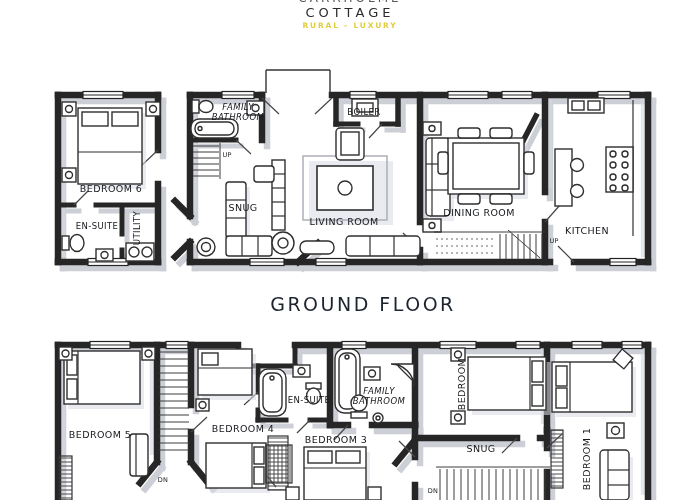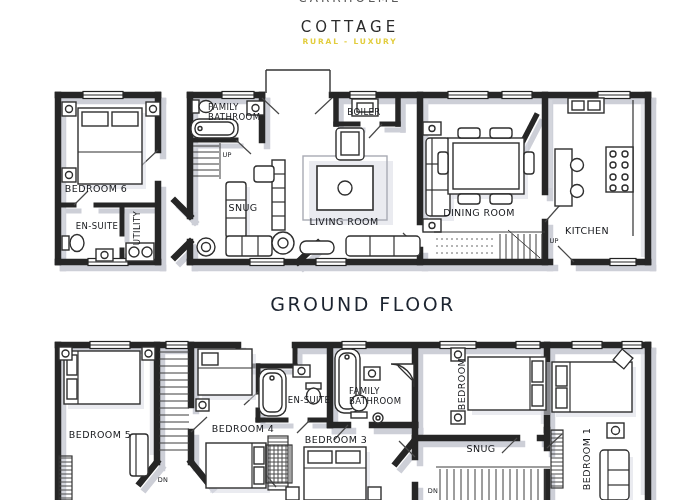--- a/index.html
+++ b/index.html
@@ -18,30 +18,30 @@
   .wash line{stroke:#d7d9e0;stroke-width:4.5;opacity:.62;}
   .thinmisc line{stroke:#333;stroke-width:1.4;}
   .dash line{stroke:#6a6a6a;stroke-width:1;stroke-dasharray:2,3;}
   .hatchfill{fill:url(#hz);stroke:#333;stroke-width:1.2;}
   .hatchfillv{fill:url(#vt);stroke:#333;stroke-width:1.2;}
   .ruglight{fill:none;stroke:#a9abb4;stroke-width:1.4;}
 
   .hdr{position:absolute;left:0;right:0;top:0;text-align:center;color:#2a2a2a;}
   .brand-top{height:4px;overflow:hidden;font-size:12px;letter-spacing:3px;color:#5a5a5a;}
   .brand-top span{display:block;transform:translateY(-9px);}
-  .brand-name{font-size:15px;letter-spacing:4px;color:#2b2b2b;margin-top:14px;}
+  .brand-name{font-size:13px;letter-spacing:4px;color:#2b2b2b;margin-top:1px;}
   .brand-tagline{font-size:7.5px;font-weight:bold;letter-spacing:1.8px;margin-top:1px;color:#e2cd3e;}
   .website{font-size:18px;color:#333;margin-top:9px;letter-spacing:.4px;}
 
   .lbl{position:absolute;transform:translate(-50%,-50%);font-size:9.5px;letter-spacing:.4px;
        color:#15171b;white-space:nowrap;}
   .sm{font-size:8.5px;}
   .tiny{font-size:6.5px;letter-spacing:.2px;}
   .vert{transform:translate(-50%,-50%) rotate(-90deg);}
-  .wrap{white-space:normal;width:60px;text-align:left;line-height:1.2;}
+  .wrap{white-space:normal;width:60px;text-align:center;line-height:1.2;font-style:italic;}
   .floor-title{position:absolute;transform:translate(-50%,-50%);font-size:19px;
        letter-spacing:2.5px;color:#1c2430;font-weight:500;}
 </style>
 </head>
 <body>
 
 <div id="page">
 
   <div class="hdr">
     <div class="brand-top">
@@ -497,21 +497,21 @@
         <line x1="503" y1="469" x2="503" y2="500"></line>
       <line x1="510" y1="469" x2="510" y2="500"></line>
         <line x1="517" y1="469" x2="517" y2="500"></line>
       <line x1="524" y1="469" x2="524" y2="500"></line>
         <line x1="531" y1="469" x2="531" y2="500"></line>
       <line x1="538" y1="469" x2="538" y2="500"></line>
         <line x1="545" y1="469" x2="545" y2="500"></line>
     </g>
   </svg>
 
-  <div class="lbl" style="left:96px;top:188px;">BEDROOM 6</div>
+  <div class="lbl" style="left:111px;top:188px;">BEDROOM 6</div>
   <div class="lbl sm" style="left:97px;top:226px;">EN-SUITE</div>
   <div class="lbl vert sm" style="left:137px;top:228px;">UTILITY</div>
   <div class="lbl wrap sm" style="left:238px;top:112px;">FAMILY BATHROOM</div>
   <div class="lbl tiny" style="left:227px;top:155px;">UP</div>
   <div class="lbl" style="left:243px;top:207px;">SNUG</div>
   <div class="lbl sm" style="left:364px;top:112px;">BOILER</div>
   <div class="lbl" style="left:344px;top:221px;">LIVING ROOM</div>
   <div class="lbl" style="left:479px;top:212px;">DINING ROOM</div>
   <div class="lbl tiny" style="left:554px;top:241px;">UP</div>
   <div class="lbl" style="left:587px;top:198px;margin-top:32px;">KITCHEN</div>

